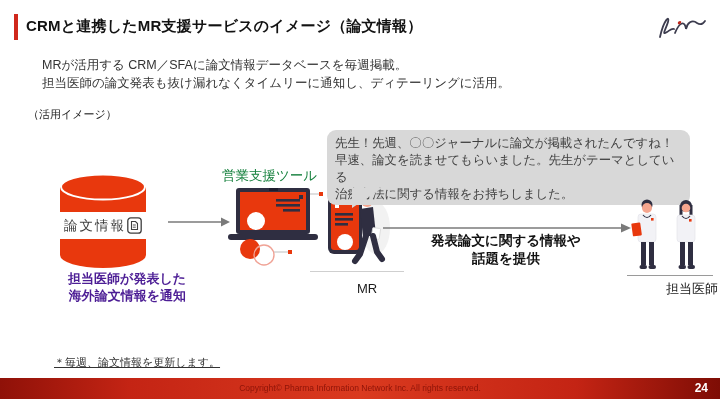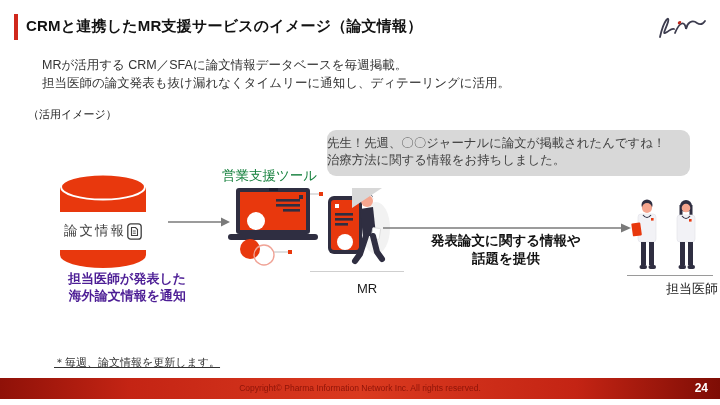--- a/index.html
+++ b/index.html
@@ -12,41 +12,41 @@
   
   .title-bar{left:14px;top:14px;width:4px;height:26px;background:#D0281C;}
   .page-title{left:26px;top:17px;font-size:15px;font-weight:bold;color:#121212;letter-spacing:.2px;}
   .logo{left:654px;top:9px;width:56px;height:38px;}
   
   .intro{left:42px;top:56px;font-size:12.5px;line-height:18px;color:#333;}
   .section-label{left:28px;top:107px;font-size:11px;color:#1c1c1c;}
   
   .db-svg{left:60px;top:174px;width:86px;height:94px;}
   .db-label{
-    left:57px;top:212px;width:92px;height:38px;background:#ffffff;
+    left:57px;top:212px;width:92px;height:27px;background:#ffffff;
     display:flex;align-items:center;justify-content:center;gap:1px;
     font-size:13.5px;letter-spacing:2px;color:#3F3F3F;
   }
   .db-caption{left:22px;top:270px;width:164px;text-align:right;
     font-size:13px;font-weight:bold;line-height:17px;color:#4c1d95;}
   
   .arrow1{left:168px;top:216px;width:62px;height:12px;}
   .arrow2{left:383px;top:222px;width:248px;height:12px;}
   .arrow2-caption{left:390px;top:232px;width:232px;text-align:center;
     font-size:13.5px;font-weight:bold;line-height:18px;color:#111;}
   
   .tool-label{left:222px;top:167px;font-size:13.5px;color:#15803d;}
   .laptop-svg{left:226px;top:186px;width:98px;height:80px;}
   .person-svg{left:326px;top:188px;width:66px;height:88px;}
   .ground-mr{left:310px;top:271px;width:94px;height:1px;background:#cfcfcf;}
   .mr-label{left:345px;top:281px;width:44px;text-align:center;font-size:13px;color:#1c1c1c;}
   
   .bubble{
-    left:327px;top:130px;width:363px;height:46px;box-sizing:border-box;
-    background:#D8D8D8;border-radius:9px;padding:5px 0;
+    left:327px;top:130px;width:363px;height:75px;box-sizing:border-box;
+    background:#D8D8D8;border-radius:9px;padding:5px 8px;
     font-size:12.4px;line-height:17px;color:#3F3F3F;
   }
   .bubble-tail{
     left:352px;top:188px;width:0;height:0;
     border-top:20px solid #D8D8D8;border-right:30px solid transparent;
   }
   
   .doctors-svg{left:630px;top:199px;width:74px;height:76px;}
   .ground-doc{left:627px;top:275px;width:86px;height:1px;background:#9a9a9a;}
   .doctor-label{left:622px;top:280px;width:96px;text-align:right;font-size:13px;color:#1c1c1c;}
@@ -142,20 +142,21 @@
       <rect x="46" y="40" width="8" height="11" rx="1" fill="#ffffff" stroke="#D8D8D8" stroke-width="0.8" transform="rotate(8 50 45)"></rect>
       <path d="M40,48 L34,66 L29,73" fill="none" stroke="#2F2E41" stroke-width="6" stroke-linecap="round"></path>
       <path d="M47,48 L51,64 L56,71" fill="none" stroke="#2F2E41" stroke-width="6" stroke-linecap="round"></path>
     </g>
   </svg>
   <div class="abs ground-mr"></div>
   <div class="abs mr-label">MR</div>
 
   <div class="abs bubble">
     <div>先生！先週、〇〇ジャーナルに論文が掲載されたんですね！</div>
+    <div>早速、論文を読ませてもらいました。先生がテーマとしている</div>
     <div>治療方法に関する情報をお持ちしました。</div>
   </div>
   <div class="abs bubble-tail"></div>
 
   <svg class="abs arrow2" viewBox="0 0 248 12">
     <line x1="0" y1="6" x2="238" y2="6" stroke="#7A7A7A" stroke-width="1.5"></line>
     <polygon points="238,1.5 248,6 238,10.5" fill="#7A7A7A"></polygon>
   </svg>
   <div class="abs arrow2-caption">
     <div>発表論文に関する情報や</div>

